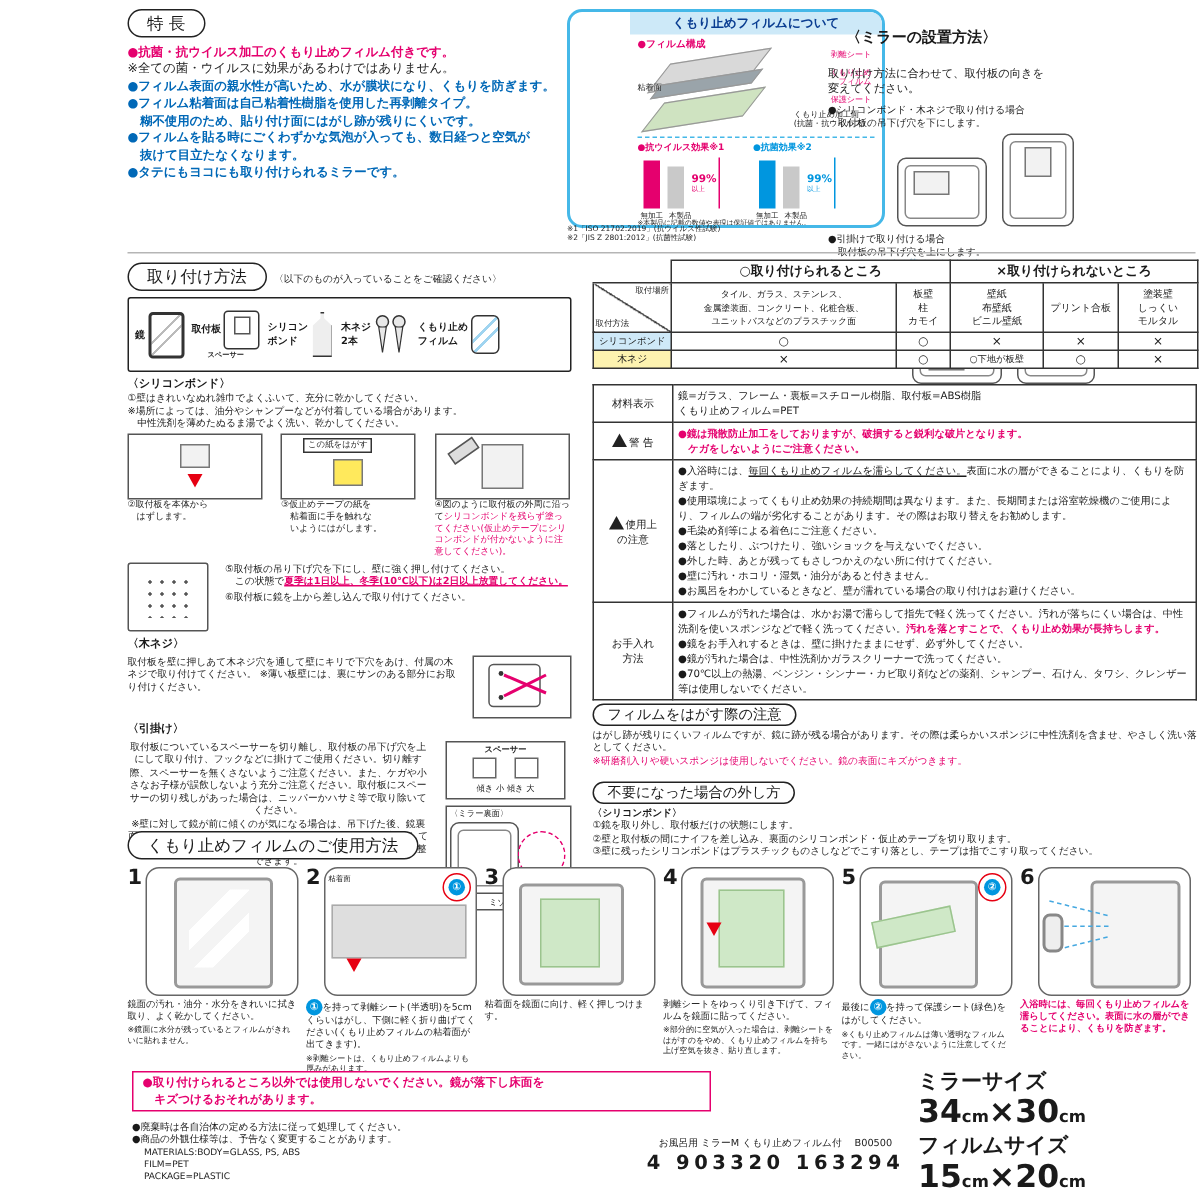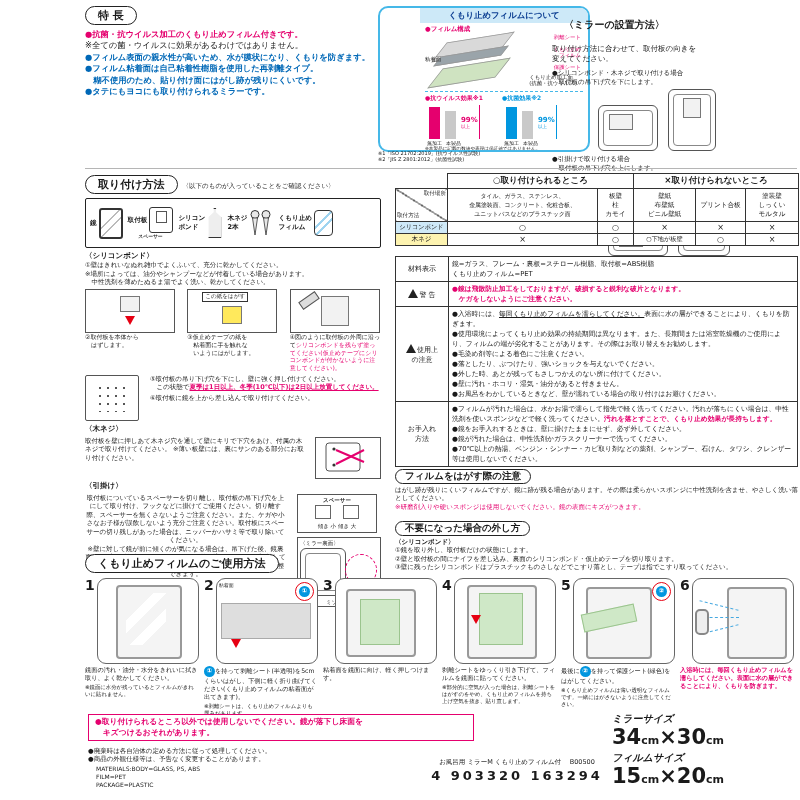--- a/index.html
+++ b/index.html
@@ -1,19 +1,19 @@
 <!DOCTYPE html>
 <html><head>
 <meta charset="utf-8">
 <style>
   html,body{margin:0;padding:0;background:#fff;}
   .page{position:relative;width:800px;height:800px;background:#fff;overflow:hidden;
         font-family:"DejaVu Sans","Liberation Sans",sans-serif;color:#1a1a1a;}
   .pill{display:inline-block;border:1.6px solid #222;border-radius:11px;padding:1px 12px;
-        font-weight:bold;font-size:11px;background:#fff;text-align:right;}
+        font-weight:normal;font-size:11px;background:#fff;text-align:right;}
   .pill.small{font-size:9.5px;padding:0 9px;}
   .magenta{color:#e5006e;}
   .blue{color:#0068b7;}
   .cyan{color:#0096df;}
   .bold{font-weight:bold;}
   .ul{text-decoration:underline;}
   .prewrap{white-space:pre-line;}
   .t85{font-size:8.3px;line-height:1.38;}
   .t75{font-size:7.5px;line-height:1.35;}
   .t65{font-size:6.5px;line-height:1.3;}
@@ -123,37 +123,39 @@
   .spray{position:absolute;width:40px;border-top:1.5px dashed #45a8e0;}
 
   
   #caution-box{position:absolute;left:88px;top:714px;width:372px;border:1.6px solid #e5006e;
                padding:2px 6px;font-size:7.8px;font-weight:bold;color:#e5006e;line-height:1.35;background:#fff;}
   #foot-notes{position:absolute;left:88px;top:747px;width:320px;}
   #materials-en{position:absolute;left:96px;top:765px;font-size:6px;line-height:1.3;}
   #product-label{position:absolute;left:392px;top:758px;width:250px;text-align:center;}
   #jan{font-size:13px;font-weight:bold;letter-spacing:3px;margin-top:2px;}
   #sizes{position:absolute;left:612px;top:712px;width:185px;}
-  .size-label{font-size:10px;font-weight:bold;font-style:italic;}
+  .size-label{font-size:14px;font-weight:bold;}
   .size-val{font-size:21px;font-weight:bold;line-height:1.05;}
   .size-val .u{font-size:11px;}
 </style>
 </head>
 <body>
 
 <div class="page">
 
   <div id="features">
     <span class="pill">特 長</span>
     <div class="items t85">
       <div class="magenta">●抗菌・抗ウイルス加工のくもり止めフィルム付きです。</div>
       <div class="plain">※全ての菌・ウイルスに効果があるわけではありません。</div>
       <div class="blue">●フィルム表面の親水性が高いため、水が膜状になり、くもりを防ぎます。</div>
       <div class="blue prewrap">●フィルム粘着面は自己粘着性樹脂を使用した再剥離タイプ。
 　糊不使用のため、貼り付け面にはがし跡が残りにくいです。</div>
+      <div class="blue prewrap">●フィルムを貼る時にごくわずかな気泡が入っても、数日経つと空気が
+　抜けて目立たなくなります。</div>
       <div class="blue">●タテにもヨコにも取り付けられるミラーです。</div>
     </div>
   </div>
 
   <div id="film-panel">
     <div class="ttl">くもり止めフィルムについて</div>
     <div class="fp-body">
       <div class="magenta bold t65">●フィルム構成</div>
       <div class="fp-diagram">
         <div class="sheet" style="left:14px;top:4px;background:#d9d9d9;"></div>

